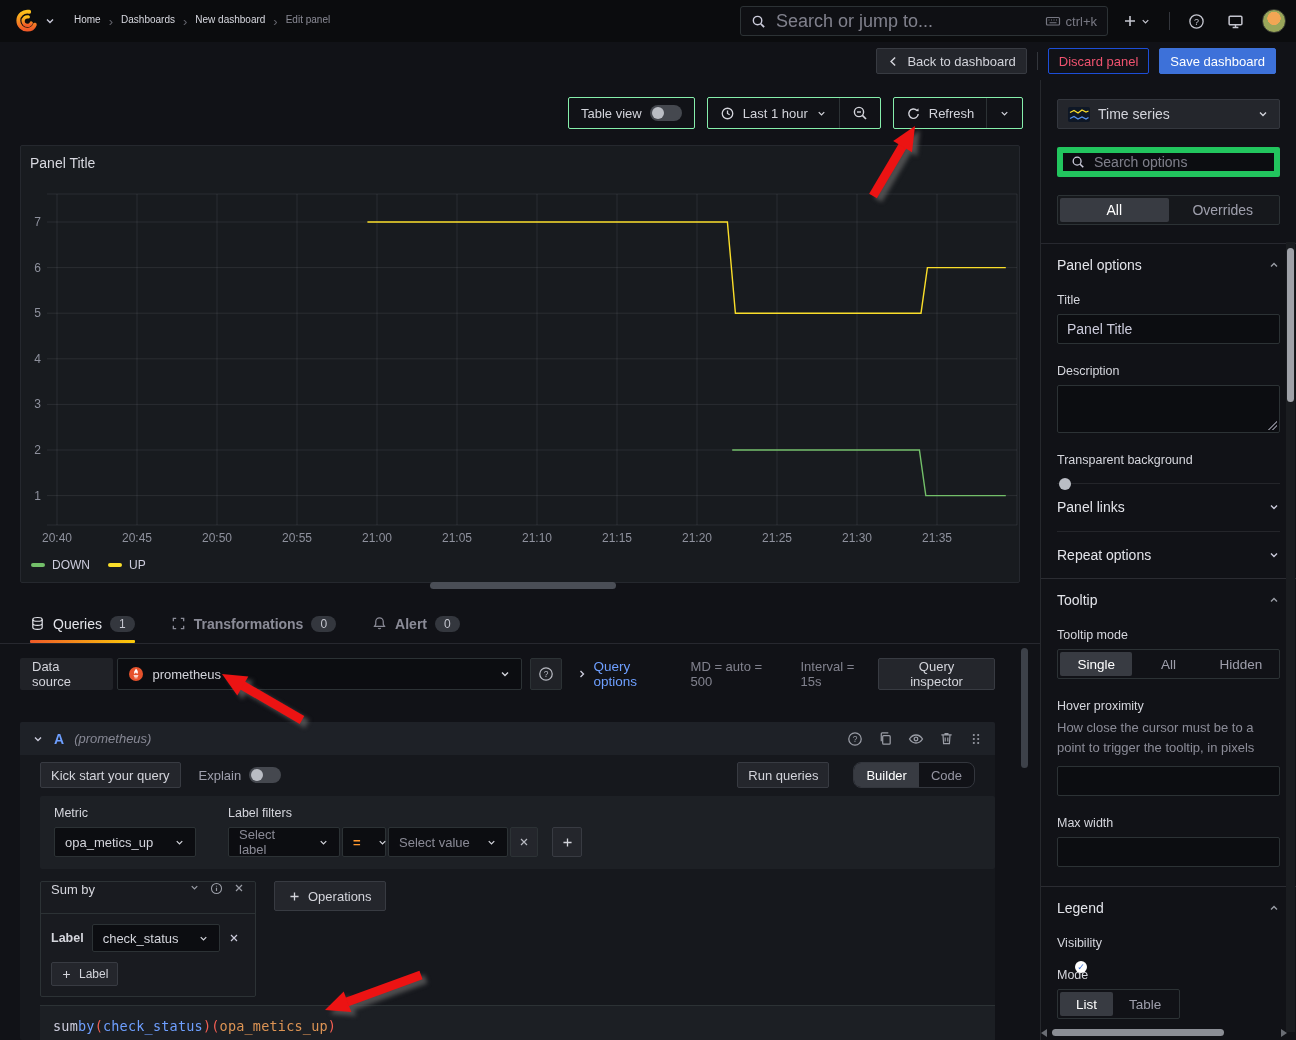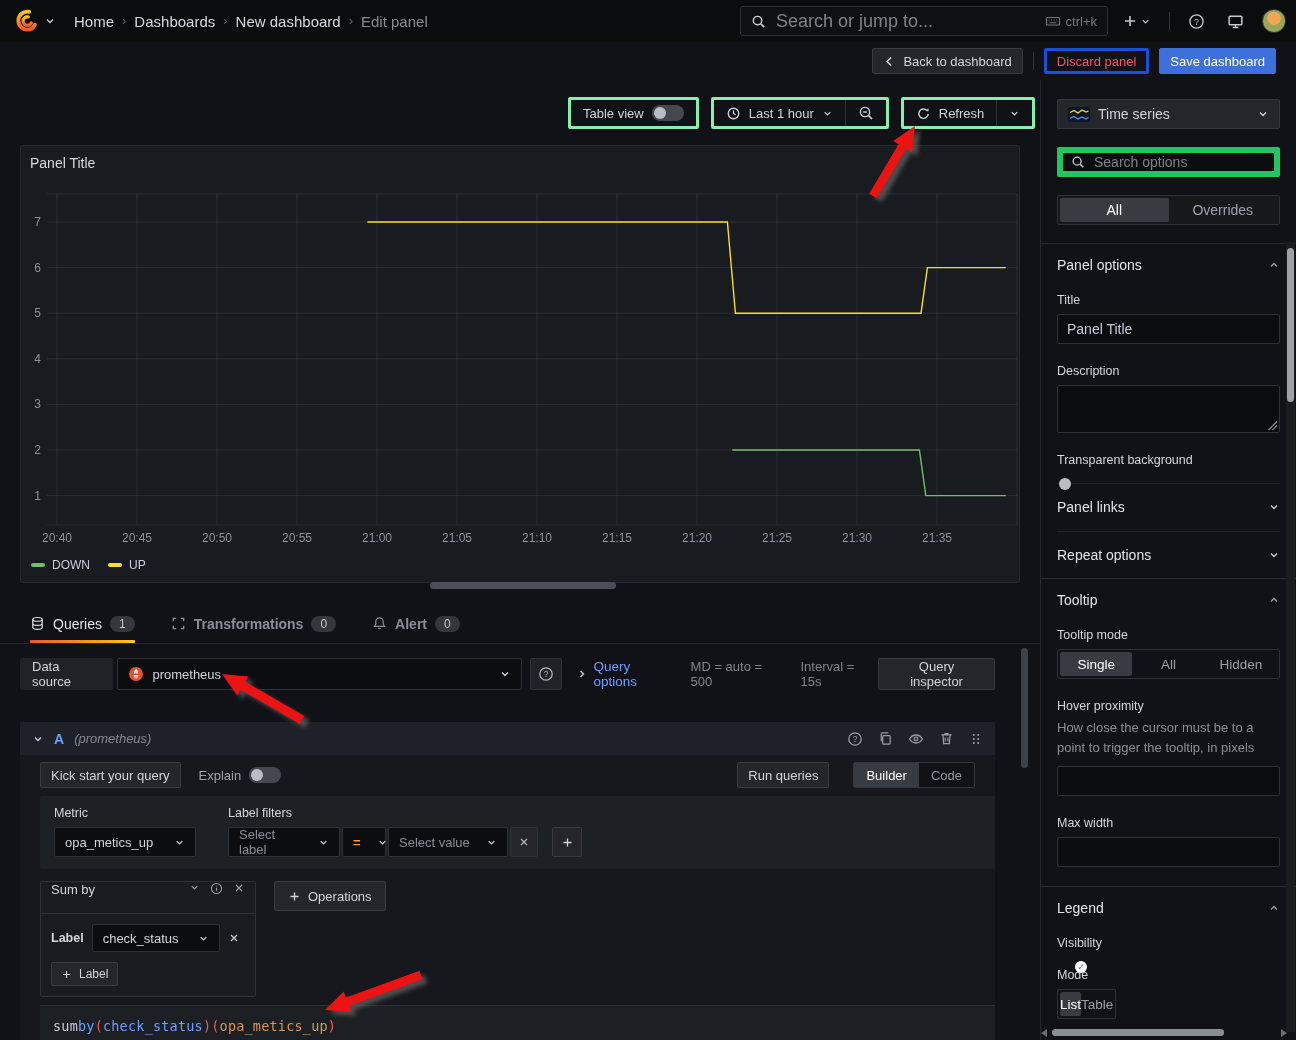--- a/index.html
+++ b/index.html
@@ -6,45 +6,45 @@
   *{box-sizing:border-box}
   .screen{position:relative;width:1296px;height:1040px;overflow:hidden;background:#111217;
     font-family:"Liberation Sans","DejaVu Sans",sans-serif;color:#ccccdc;font-size:13px}
   .dim{color:rgba(204,204,220,.65)}
   svg{display:block}
   .icn{display:inline-flex;align-items:center;justify-content:center;color:inherit;flex:none}
 
   
   .topnav{position:absolute;left:0;top:0;right:0;height:42px;background:#0b0c0e;display:flex;align-items:center;padding:0 14px;z-index:5}
   .logo-wrap{display:flex;align-items:center;gap:4px;margin-right:18px}
-  .crumbs{display:flex;align-items:flex-start;gap:8px;font-size:15px}
+  .crumbs{display:flex;align-items:flex-start;gap:8px;font-size:10px}
   .crumb{color:#d8d9e0;font-weight:500;cursor:pointer}
   .crumb.current{color:rgba(204,204,220,.65);font-weight:400}
   .crumb-sep{color:rgba(204,204,220,.45);font-size:13px}
   .crumb-sep::before{content:"›"}
   .nav-search{position:absolute;left:740px;top:6px;width:368px;height:30px;background:#0f1014;border:1px solid #2c3235;border-radius:3px;display:flex;align-items:center;padding:0 10px;gap:8px}
   .nav-search input{flex:1;background:transparent;border:0;outline:0;color:#ccccdc;font-size:18px;font-family:inherit}
   .nav-search input::placeholder{color:rgba(204,204,220,.6)}
   .shortcut{display:flex;align-items:center;gap:5px;color:rgba(204,204,220,.55);font-size:13px}
   .nav-actions{position:absolute;right:10px;top:0;height:42px;display:flex;align-items:center;gap:14px}
   .nav-divider{width:1px;height:18px;background:#33363c}
   .nav-btn{display:flex;align-items:center;gap:2px;color:#c5c6cf;cursor:pointer;background:none;border:0;padding:4px}
   .avatar{width:24px;height:24px;border-radius:50%;background:radial-gradient(circle at 50% 38%,#f2a654 0 37%,#99a65a 39% 100%);border:1px solid #3a3d33;cursor:pointer}
 
   
   .actionbar{position:absolute;left:0;top:42px;right:0;height:38px;display:flex;align-items:center;justify-content:flex-end;gap:10px;padding:0 20px}
   .btn{display:inline-flex;align-items:center;justify-content:center;gap:7px;border-radius:2px;font-size:13px;font-weight:500;cursor:pointer;font-family:inherit}
   .btn-sec{background:#24262c;border:1px solid #383b42;color:#d3d4db;height:26px;padding:0 10px}
-  .btn-danger{background:transparent;border:3px solid #1d4ed8;color:#f0536f;height:26px;padding:0 10px}
+  .btn-danger{background:transparent;border:1px solid #1d4ed8;color:#f0536f;height:26px;padding:0 10px}
   .btn-primary{background:#3d71d9;border:1px solid #3d71d9;color:#fff;height:26px;padding:0 10px}
   .ab-divider{width:1px;height:18px;background:#33363c}
 
   
   .panel-toolbar{position:absolute;top:97px;left:568px;display:flex;align-items:center;gap:12px;z-index:2}
-  .tool-box{display:flex;align-items:center;height:32px;border:3px solid #86efac;border-radius:2px;background:#111217}
+  .tool-box{display:flex;align-items:center;height:32px;border:1px solid #86efac;border-radius:2px;background:#111217}
   .tool-seg{display:flex;align-items:center;gap:8px;padding:0 12px;height:100%;cursor:pointer;color:#d3d4db;font-weight:500}
   .tool-div{width:1px;height:100%;background:#2c3235}
 
   
   .toggle{position:relative;width:32px;height:16px;border-radius:8px;background:#45484f;cursor:pointer;flex:none}
   .toggle .knob{position:absolute;left:2px;top:2px;width:12px;height:12px;border-radius:50%;background:#babdc4;transition:left .1s}
   .toggle.on{background:#3d71d9}
   .toggle.on .knob{left:18px;background:#fff;display:flex;align-items:center;justify-content:center;color:#3d71d9;font-size:9px;font-weight:700}
 
   
@@ -84,21 +84,21 @@
   
   .query-card{position:absolute;left:20px;top:722px;width:975px;height:318px;background:#16181d;border-radius:2px}
   .qc-header{height:33px;background:#1e2127;border-radius:2px 2px 0 0;display:flex;align-items:center;gap:10px;padding:0 12px;cursor:pointer}
   .qc-ref{color:#6e9fff;font-size:14px;font-weight:600}
   .qc-ds{font-style:italic;color:rgba(204,204,220,.6);font-size:13px}
   .qc-hspacer{flex:1}
   .qc-icons{display:flex;align-items:center;gap:15px;color:#9a9da6}
   .qc-toolbar{display:flex;align-items:center;padding:7px 20px 0 20px}
   .explain-lbl{margin-left:18px;margin-right:8px;color:rgba(204,204,220,.75)}
   .ml-auto{margin-left:auto}
-  .seg-group{display:inline-flex;align-items:stretch;border:1px solid #33363d;border-radius:2px;background:#111217;height:26px;overflow:hidden}
+  .seg-group{display:inline-flex;align-items:stretch;border:1px solid #33363d;border-radius:8px;background:#111217;height:26px;overflow:hidden}
   .seg{display:flex;align-items:center;justify-content:center;padding:0 12px;color:rgba(204,204,220,.7);font-size:13px;cursor:pointer}
   .seg.on{background:#383b42;color:#fff;font-weight:500}
   .editor-row{margin:8px 0 0 20px;background:#1d2025;border-radius:2px;padding:10px 14px 12px;display:flex;gap:32px}
   .fld-label{font-size:12.5px;font-weight:500;color:#d5d6dd;margin-bottom:7px}
   .ctl-row{display:flex;align-items:center;gap:2px}
   .sel-sm{height:30px;font-size:13px}
   .x-btn{width:28px;height:30px;display:flex;align-items:center;justify-content:center;background:#24262c;border:1px solid #2c3235;border-radius:2px;color:#b7b9c1;cursor:pointer}
   .add-sq{width:30px;height:30px;margin-left:12px;display:flex;align-items:center;justify-content:center;background:#24262c;border:1px solid #383b42;border-radius:2px;color:#d3d4db;cursor:pointer}
   .eq-sel{color:#ff9830;font-weight:600}
   .sum-row{margin:12px 0 0 20px;display:flex;align-items:flex-start;gap:18px}
@@ -134,21 +134,21 @@
   .sb-textarea::after{content:"";position:absolute;right:2px;bottom:2px;width:9px;height:9px;
     background:linear-gradient(135deg,transparent 0 48%,rgba(204,204,220,.55) 48% 56%,transparent 56% 70%,rgba(204,204,220,.55) 70% 78%,transparent 78%)}
   .sb-toggle-wrap{margin-top:9px}
   .sb-div{margin-top:16px;border-top:1px solid rgba(204,204,220,.1)}
   .collapse-row{margin-top:15px;display:flex;align-items:center;justify-content:space-between;cursor:pointer}
   .collapse-title{font-size:14px;font-weight:500;color:#e3e4ea}
   .radio-group{margin-top:7px;display:flex;height:30px;border:1px solid #2c3235;border-radius:2px;background:#111217;padding:2px}
   .radio-opt{flex:1;display:flex;align-items:center;justify-content:center;font-size:13.5px;color:rgba(204,204,220,.75);cursor:pointer;border-radius:2px}
   .radio-opt.on{background:#383b42;color:#fff;font-weight:500}
   .radio-inline{display:inline-flex;width:auto}
-  .radio-inline .radio-opt{flex:none;padding:0 0}
+  .radio-inline .radio-opt{flex:none;padding:0 16px}
   .sb-desc{margin-top:5px;font-size:13px;line-height:1.5;color:rgba(204,204,220,.65);max-width:214px}
   .sec-gap{margin:15px -16px 0 -16px;border-top:1px solid rgba(204,204,220,.14)}
 
   
   .sb-vscroll{position:absolute;left:1287px;top:248px;width:7px;height:154px;border-radius:4px;background:#9fa1a8;cursor:pointer;z-index:6}
   .sb-vtrack{position:absolute;left:1286px;top:242px;width:9px;height:790px;background:#1a1c20;z-index:5}
   .sb-hscroll{position:absolute;left:1052px;top:1029px;width:172px;height:7px;border-radius:4px;background:#8b8e95;cursor:pointer;z-index:6}
   .hs-arrow{position:absolute;top:1029px;width:0;height:0;border-top:4px solid transparent;border-bottom:4px solid transparent;z-index:6}
   .hs-arrow.left{left:1041px;border-right:6px solid #6a6d74}
   .hs-arrow.right{left:1281px;border-left:6px solid #6a6d74}

